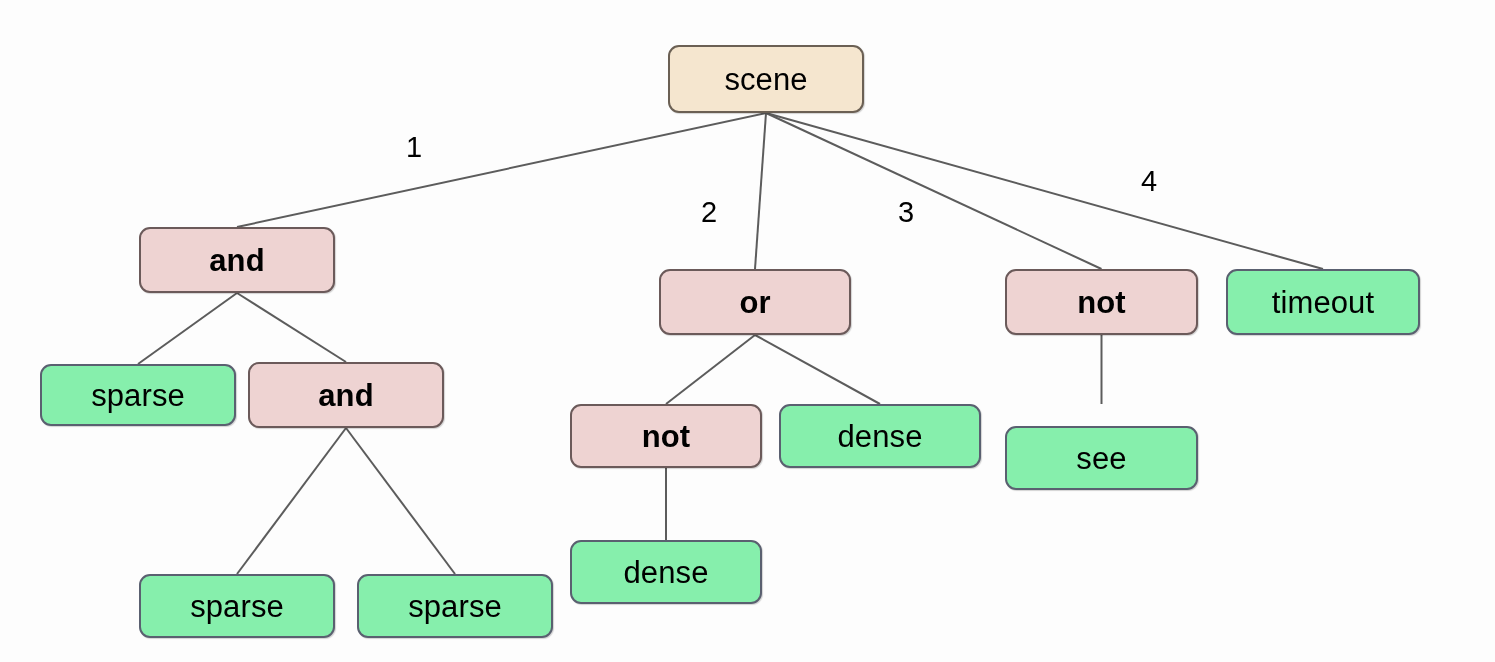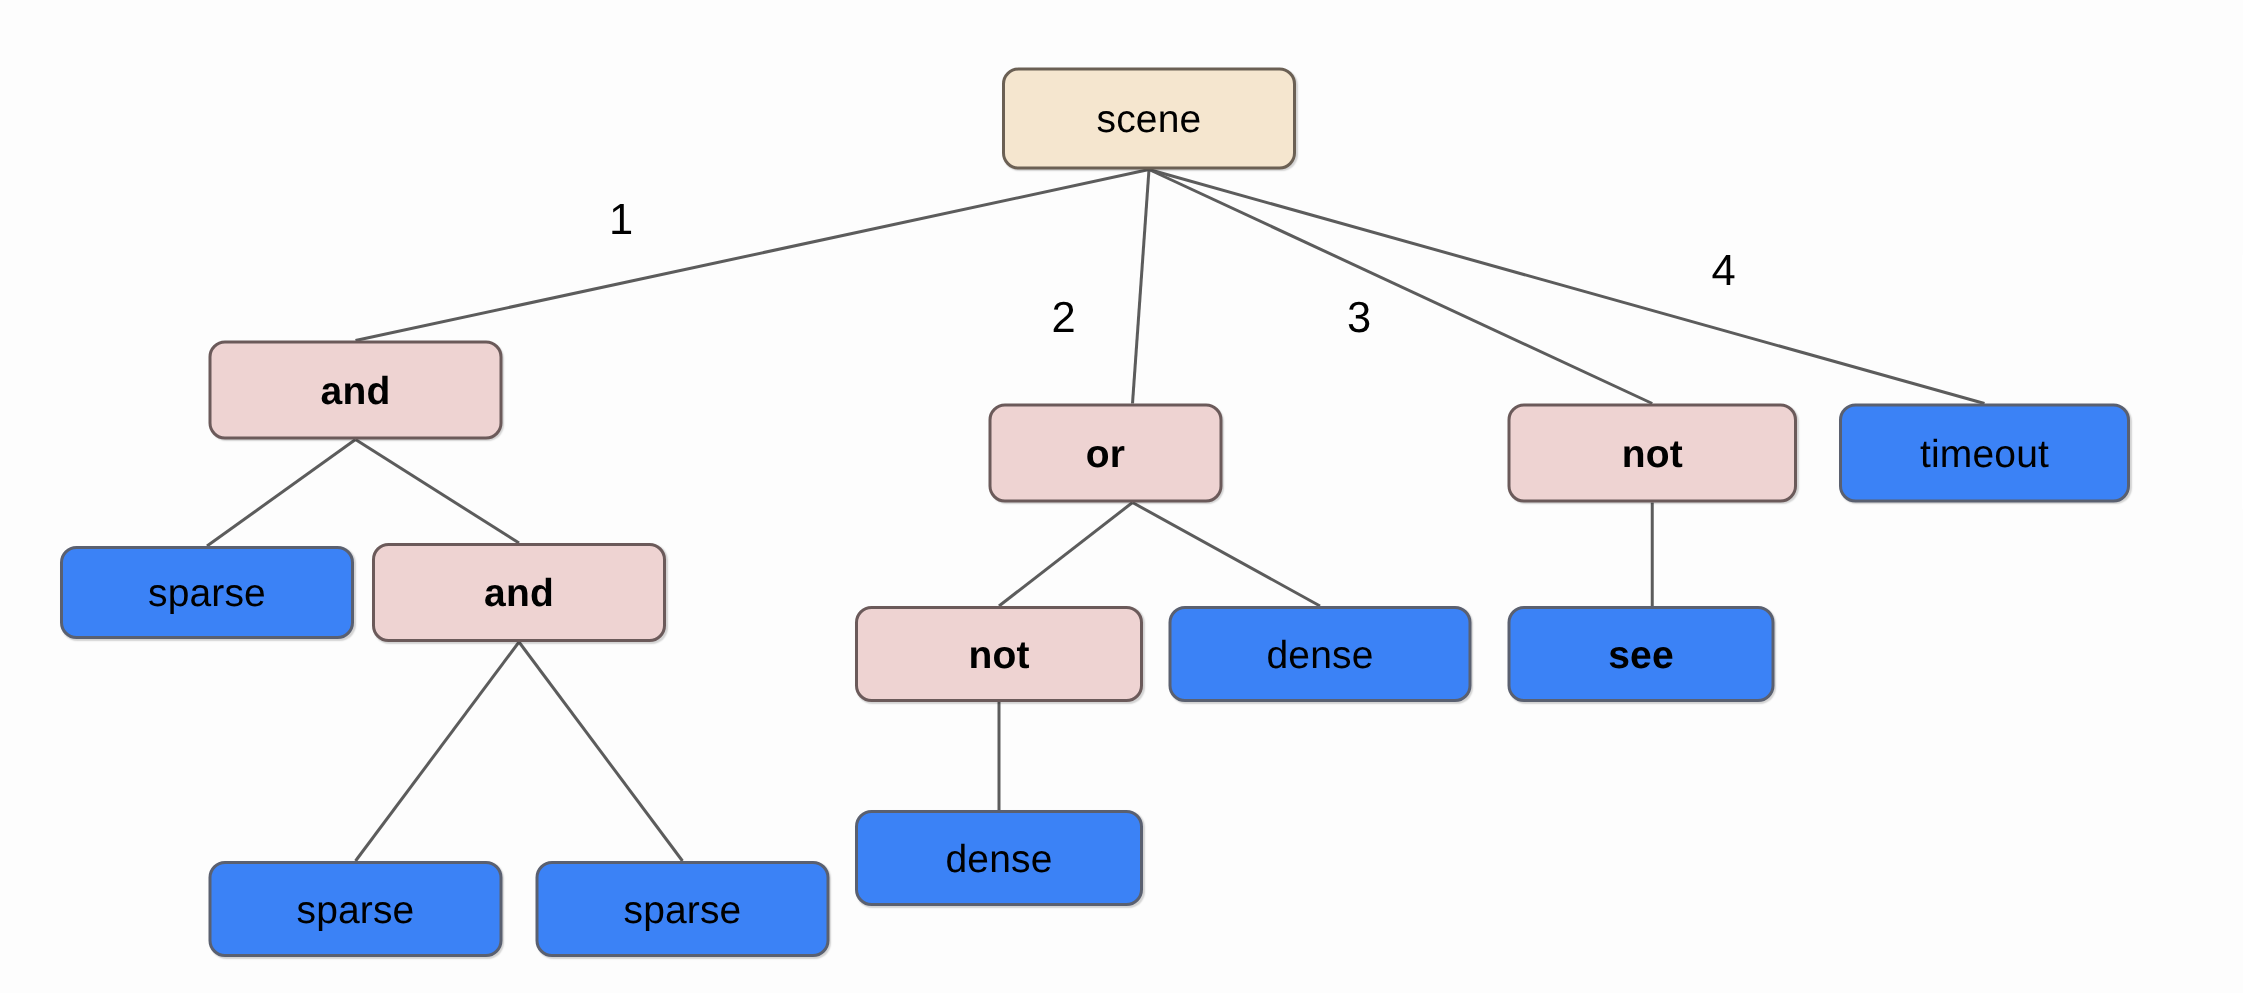--- a/index.html
+++ b/index.html
@@ -28,29 +28,29 @@
   }
   .node {
     position: absolute;
     box-sizing: border-box;
     border: 2px solid #a3a3a3;
     border-radius: 11px;
     display: flex;
     align-items: center;
     justify-content: center;
     color: #000000;
-    font-size: 26px;
+    font-size: 31px;
     line-height: 1;
     letter-spacing: 0.1px;
     white-space: nowrap;
     box-shadow: 1px 1px 1px rgba(0,0,0,0.17);
   }
   .node.root   { background: #f5e6cf; border-color: #6b6054; }
   .node.op     { background: #eed3d2; border-color: #6b5a5a; font-weight: bold; }
-  .node.leaf   { background: #3b82f6; border-color: #5a6070; }
+  .node.leaf   { background: #86efac; border-color: #5a6070; }
   .edge-label {
     position: absolute;
     font-size: 29px;
     color: #000000;
     line-height: 1;
     white-space: nowrap;
   }
 </style>
 </head>
 <body>
@@ -70,42 +70,42 @@
       <line x1="666" y1="468" x2="666" y2="540" stroke="#5c5c5c" stroke-width="2"></line>
       <line x1="1101.5" y1="335" x2="1101.5" y2="404" stroke="#5c5c5c" stroke-width="2"></line>
     </svg>
   <div id="node-layer">
       <div class="node root" style="left: 668px; top: 45px; width: 196px; height: 68px;">
         <span>scene</span>
       </div>
       <div class="node op" style="left: 139px; top: 227px; width: 196px; height: 66px;">
         <span>and</span>
       </div>
-      <div class="node op" style="left: 659px; top: 269px; width: 156px; height: 66px;">
+      <div class="node op" style="left: 659px; top: 269px; width: 192px; height: 66px;">
         <span>or</span>
       </div>
       <div class="node op" style="left: 1005px; top: 269px; width: 193px; height: 66px;">
         <span>not</span>
       </div>
       <div class="node leaf" style="left: 1226px; top: 269px; width: 194px; height: 66px;">
         <span>timeout</span>
       </div>
       <div class="node leaf" style="left: 40px; top: 364px; width: 196px; height: 62px;">
         <span>sparse</span>
       </div>
       <div class="node op" style="left: 248px; top: 362px; width: 196px; height: 66px;">
         <span>and</span>
       </div>
       <div class="node op" style="left: 570px; top: 404px; width: 192px; height: 64px;">
         <span>not</span>
       </div>
       <div class="node leaf" style="left: 779px; top: 404px; width: 202px; height: 64px;">
         <span>dense</span>
       </div>
-      <div class="node leaf" style="left: 1005px; top: 404px; width: 178px; height: 64px; font-weight: bold;">
+      <div class="node leaf" style="left: 1005px; top: 426px; width: 193px; height: 64px;">
         <span>see</span>
       </div>
       <div class="node leaf" style="left: 570px; top: 540px; width: 192px; height: 64px;">
         <span>dense</span>
       </div>
       <div class="node leaf" style="left: 139px; top: 574px; width: 196px; height: 64px;">
         <span>sparse</span>
       </div>
       <div class="node leaf" style="left: 357px; top: 574px; width: 196px; height: 64px;">
         <span>sparse</span>

